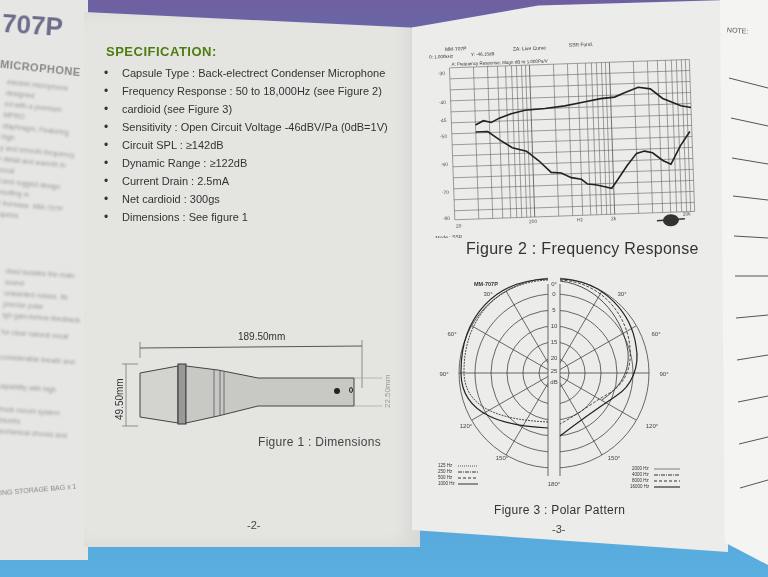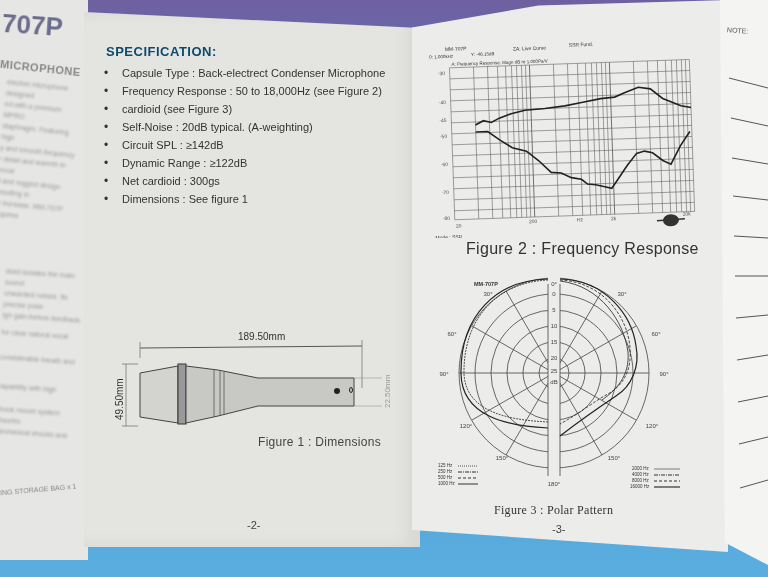--- a/index.html
+++ b/index.html
@@ -18,27 +18,27 @@
     clip-path:polygon(0 0,100% 0,100% 100%,10% 96%);}
   .flap-title{position:absolute;left:2px;top:10px;font-size:26px;font-weight:bold;color:#6c6c8c;
     transform:rotate(4deg);filter:blur(0.6px);}
   .flap-sub{position:absolute;left:0;top:62px;font-size:11px;font-weight:bold;color:#888;
     transform:rotate(6deg);filter:blur(0.7px);letter-spacing:0.5px;}
   .flap-lines{position:absolute;left:0;top:80px;width:78px;font-size:7px;color:#999;
     line-height:11px;filter:blur(0.9px);transform:rotate(6deg);}
   .flap-lines2{position:absolute;left:0;top:268px;width:80px;font-size:7px;color:#999;
     line-height:11px;filter:blur(0.9px);transform:rotate(4deg);}
   .flap-bag{position:absolute;left:0;top:486px;font-size:7px;color:#888;filter:blur(0.6px);transform:rotate(-5deg);}
-  .spec-title{position:absolute;left:106px;top:44px;font-size:13px;font-weight:bold;letter-spacing:0.5px;color:#0c4a6e;}
+  .spec-title{position:absolute;left:106px;top:44px;font-size:13px;font-weight:bold;letter-spacing:0.5px;color:#4d7c0f;}
   .spec-list{position:absolute;left:104px;top:64px;margin:0;padding:0;list-style:none;}
   .spec-list li{font-size:11px;line-height:18px;color:#333;position:relative;padding-left:18px;}
   .spec-list li::before{content:"\2022";position:absolute;left:0;top:0;font-size:12px;}
   .fig1-caption{position:absolute;left:258px;top:435px;font-size:12px;color:#444;letter-spacing:0.3px;}
   .fig2-caption{position:absolute;left:466px;top:240px;font-size:16px;color:#333;letter-spacing:0.3px;}
-  .fig3-caption{position:absolute;left:494px;top:503px;font-size:12px;color:#333;letter-spacing:0.3px;font-family:Liberation Serif, serif;}
+  .fig3-caption{position:absolute;left:494px;top:503px;font-size:12px;color:#333;letter-spacing:0.3px;}
   .page-num{position:absolute;font-size:11px;color:#444;}
   .note-label{position:absolute;left:727px;top:27px;font-size:7px;color:#555;transform:rotate(4deg);}
   svg text{font-family:"Liberation Sans",sans-serif;}
 </style>
 </head>
 <body>
 
 <div class="page" id="left-flap">
   <div class="flap-title">707P</div>
   <div class="flap-sub">MICROPHONE</div>
@@ -63,23 +63,24 @@
   </div>
   <div class="flap-bag">ING STORAGE BAG x 1</div>
 </div>
 
 <div class="page" id="left-page"></div>
 <div class="spec-title">SPECIFICATION:</div>
 <ul class="spec-list">
   <li>Capsule Type : Back-electrect Condenser Microphone</li>
   <li>Frequency Response : 50 to 18,000Hz (see Figure 2)</li>
   <li>cardioid (see Figure 3)</li>
-  <li>Self-Noise : 20dB typical. (A-weighting)</li>
+  <li>Sensitivity : Open Circuit Voltage -46dBV/Pa (0dB=1V)</li>
   <li>Circuit SPL : ≥142dB</li>
   <li>Dynamic Range : ≥122dB</li>
+  <li>Current Drain : 2.5mA</li>
   <li>Net cardioid : 300gs</li>
   <li>Dimensions : See figure 1</li>
 </ul>
 
 <svg style="position:absolute;left:108px;top:328px" width="290" height="100" viewBox="0 0 290 100">
   <line x1="32" y1="20" x2="254" y2="18" stroke="#555" stroke-width="1"></line>
   <line x1="32" y1="14" x2="32" y2="30" stroke="#777" stroke-width="0.8"></line>
   <line x1="254" y1="12" x2="254" y2="60" stroke="#777" stroke-width="0.8"></line>
   <text x="130" y="12" font-size="10" fill="#333">189.50mm</text>
   <line x1="14" y1="36" x2="30" y2="36" stroke="#777" stroke-width="0.8"></line>

